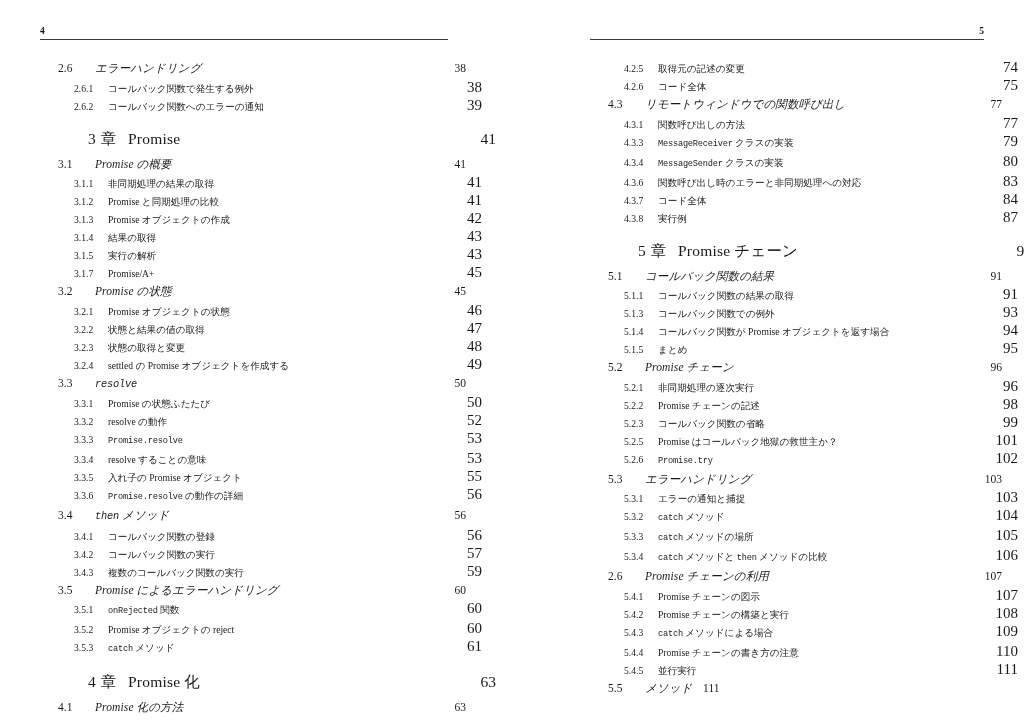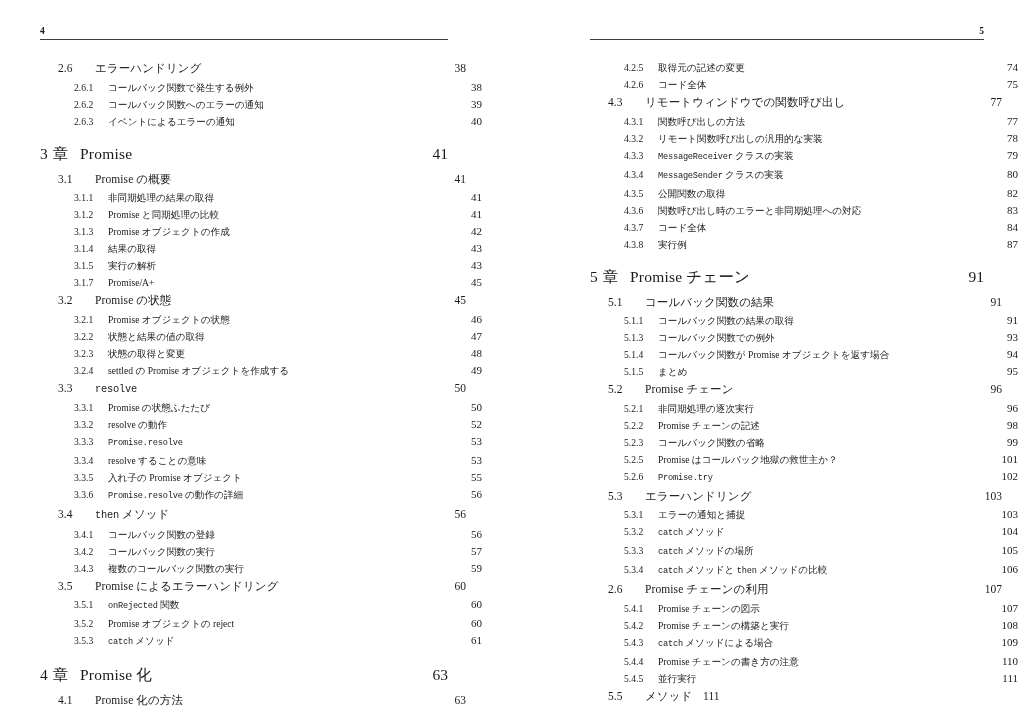--- a/index.html
+++ b/index.html
@@ -89,45 +89,46 @@
     text-align: right;
   }
 
   
   .lv1 {
     font-size: 15.5px;
     line-height: 30px;
     margin-top: 9px;
     margin-bottom: 1px;
     padding-left: 0px;
+    margin-left: 48px;
   }
   .lv1 .num   { min-width: 40px; letter-spacing: 0.5px; }
   .lv1 .title { letter-spacing: 0.2px; }
   .lv1 .pg    { min-width: 26px; font-size: 15.5px; }
   .lv1 .leader::before { font-size: 10.5px; color: #666; }
 
   
   .lv2 {
     font-size: 11.5px;
     line-height: 19.5px;
     padding-left: 18px;
   }
   .lv2 .num   { min-width: 37px; }
-  .lv2 .title { letter-spacing: 0.1px; }
+  .lv2 .title { letter-spacing: 0.1px; font-style: italic; }
   .lv2 .pg    { min-width: 21px; font-size: 11.5px; }
   .lv2 .leader::before { font-size: 9.5px; }
 
   
   .lv3 {
     font-size: 9.6px;
     line-height: 17px;
     padding-left: 34px;
   }
   .lv3 .num   { min-width: 34px; }
-  .lv3 .pg    { min-width: 19px; font-size: 11px; }
+  .lv3 .pg    { min-width: 19px; font-size: 15px; }
   .lv3 .leader::before { font-size: 8.5px; }
 
   
   .page-right .lv3 .pg { min-width: 21px; }
   .page-right .lv2 .pg { min-width: 23px; }
   .page-right .lv1 .pg { min-width: 30px; }
 
   
   .mono {
     font-family: "Liberation Mono", "DejaVu Sans Mono", monospace;
@@ -157,26 +158,20 @@
           <span class="title">コールバック関数で発生する例外</span>
           <span class="leader"></span>
           <span class="pg">38</span>
         </div>
         <div class="entry lv3">
           <span class="num">2.6.2</span>
           <span class="title">コールバック関数へのエラーの通知</span>
           <span class="leader"></span>
           <span class="pg">39</span>
         </div>
-        <div class="entry lv3">
-          <span class="num">2.6.3</span>
-          <span class="title">イベントによるエラーの通知</span>
-          <span class="leader"></span>
-          <span class="pg">40</span>
-        </div>
         <div class="entry lv1">
           <span class="num">3 章</span>
           <span class="title">Promise</span>
           <span class="leader"></span>
           <span class="pg">41</span>
         </div>
         <div class="entry lv2">
           <span class="num">3.1</span>
           <span class="title">Promise の概要</span>
           <span class="leader"></span>
@@ -377,42 +372,30 @@
           <span class="leader"></span>
           <span class="pg">77</span>
         </div>
         <div class="entry lv3">
           <span class="num">4.3.1</span>
           <span class="title">関数呼び出しの方法</span>
           <span class="leader"></span>
           <span class="pg">77</span>
         </div>
         <div class="entry lv3">
-          <span class="num">4.3.2</span>
-          <span class="title">リモート関数呼び出しの汎用的な実装</span>
-          <span class="leader"></span>
-          <span class="pg">78</span>
-        </div>
-        <div class="entry lv3">
           <span class="num">4.3.3</span>
           <span class="title"><span class="mono">MessageReceiver</span> クラスの実装</span>
           <span class="leader"></span>
           <span class="pg">79</span>
         </div>
         <div class="entry lv3">
           <span class="num">4.3.4</span>
           <span class="title"><span class="mono">MessageSender</span> クラスの実装</span>
           <span class="leader"></span>
           <span class="pg">80</span>
-        </div>
-        <div class="entry lv3">
-          <span class="num">4.3.5</span>
-          <span class="title">公開関数の取得</span>
-          <span class="leader"></span>
-          <span class="pg">82</span>
         </div>
         <div class="entry lv3">
           <span class="num">4.3.6</span>
           <span class="title">関数呼び出し時のエラーと非同期処理への対応</span>
           <span class="leader"></span>
           <span class="pg">83</span>
         </div>
         <div class="entry lv3">
           <span class="num">4.3.7</span>
           <span class="title">コード全体</span>

